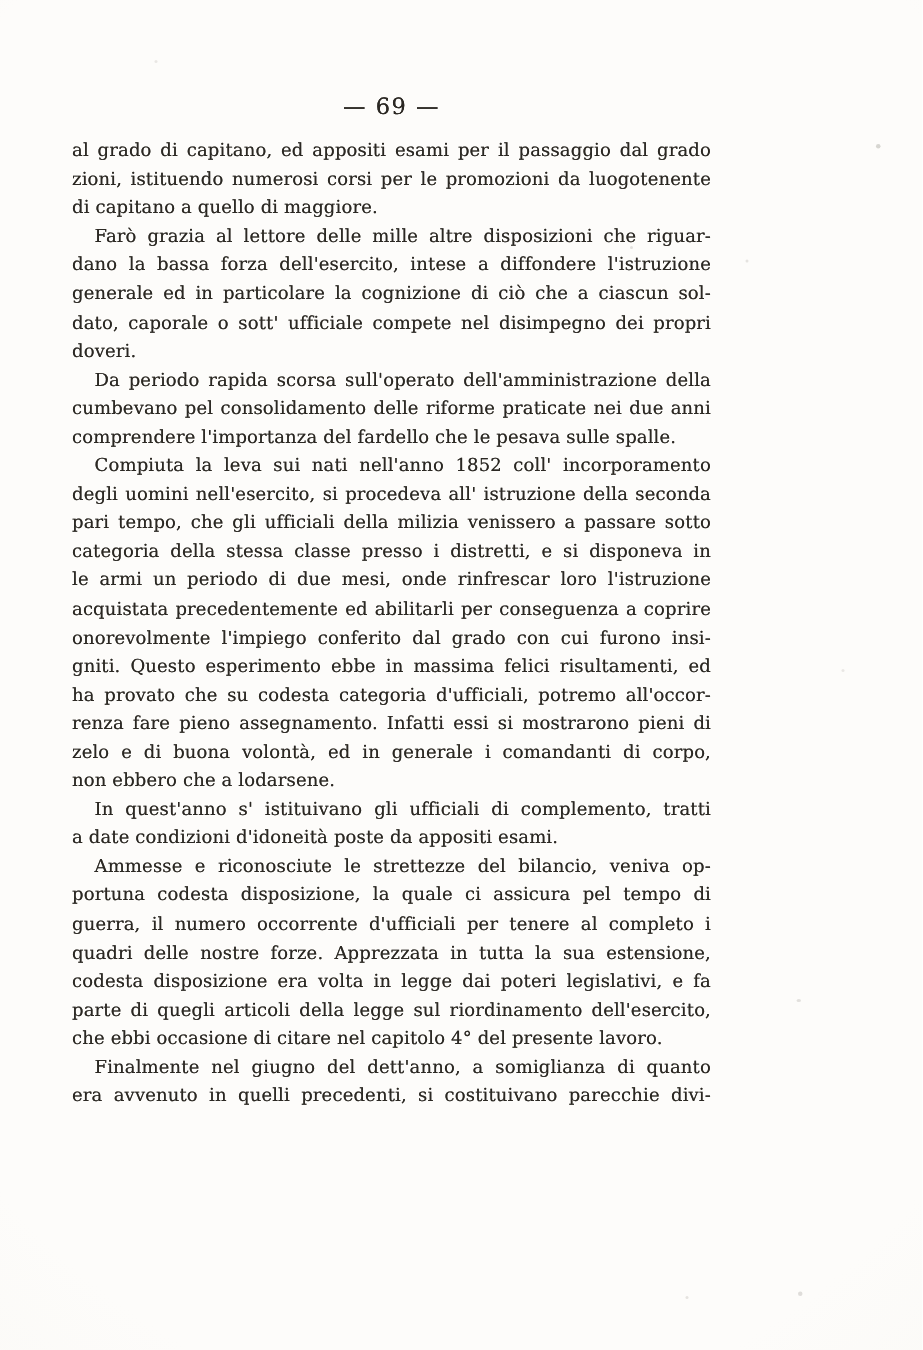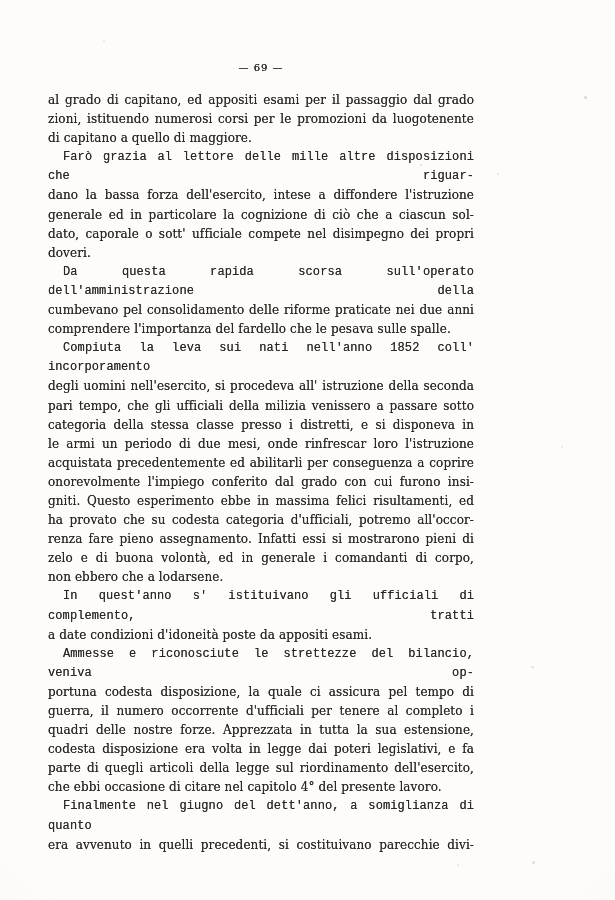--- a/index.html
+++ b/index.html
@@ -16,21 +16,21 @@
       radial-gradient(ellipse 120% 100% at 50% 45%, #fdfcfa 60%, #f8f7f3 88%, #f3f2ed 100%);
     font-family: "DejaVu Serif", "Liberation Serif", serif;
     color: var(--ink, #2b2823);
   }
   .page-number {
     position: absolute;
     top: 62px;
     left: 48px;
     width: 426px;
     text-align: center;
-    font-size: 10px;
+    font-size: 15px;
     letter-spacing: 1px;
     color: var(--ink, #2b2823);
     text-shadow: 0 0 0.3px currentColor;
   }
   .page-text {
     position: absolute;
     top: 91px;
     left: 48px;
     width: 426px;
     font-size: 12px;
@@ -42,21 +42,20 @@
     text-align: justify;
     text-align-last: justify;
     white-space: normal;
     min-height: 19.1px;
   }
   .line.endline {
     text-align-last: left;
   }
   .line.indent {
     text-indent: 15px;
-    font-family: Liberation Mono, monospace;
   }
   .speck {
     position: absolute;
     border-radius: 50%;
     background: rgba(120, 115, 105, 0.28);
     pointer-events: none;
   }
   .speck.s1 { left: 584px; top: 96px;  width: 3px; height: 3px; }
   .speck.s2 { left: 497px; top: 173px; width: 2px; height: 2px; background: rgba(120,115,105,0.18); }
   .speck.s3 { left: 420px; top: 164px; width: 2px; height: 2px; background: rgba(120,115,105,0.2); }
@@ -74,21 +73,21 @@
 
   <div class="page-text">
       <div class="line">al grado di capitano, ed appositi esami per il passaggio dal grado</div>
       <div class="line">zioni, istituendo numerosi corsi per le promozioni da luogotenente</div>
       <div class="line endline">di capitano a quello di maggiore.</div>
       <div class="line indent">Farò grazia al lettore delle mille altre disposizioni che riguar-</div>
       <div class="line">dano la bassa forza dell'esercito, intese a diffondere l'istruzione</div>
       <div class="line">generale ed in particolare la cognizione di ciò che a ciascun sol-</div>
       <div class="line">dato, caporale o sott' ufficiale compete nel disimpegno dei propri</div>
       <div class="line endline">doveri.</div>
-      <div class="line indent">Da questa rapida scorsa sull'operato dell'amministrazione della</div>
+      <div class="line indent">Da periodo rapida scorsa sull'operato dell'amministrazione della</div>
       <div class="line">cumbevano pel consolidamento delle riforme praticate nei due anni</div>
       <div class="line endline">comprendere l'importanza del fardello che le pesava sulle spalle.</div>
       <div class="line indent">Compiuta la leva sui nati nell'anno 1852 coll' incorporamento</div>
       <div class="line">degli uomini nell'esercito, si procedeva all' istruzione della seconda</div>
       <div class="line">pari tempo, che gli ufficiali della milizia venissero a passare sotto</div>
       <div class="line">categoria della stessa classe presso i distretti, e si disponeva in</div>
       <div class="line">le armi un periodo di due mesi, onde rinfrescar loro l'istruzione</div>
       <div class="line">acquistata precedentemente ed abilitarli per conseguenza a coprire</div>
       <div class="line">onorevolmente l'impiego conferito dal grado con cui furono insi-</div>
       <div class="line">gniti. Questo esperimento ebbe in massima felici risultamenti, ed</div>

